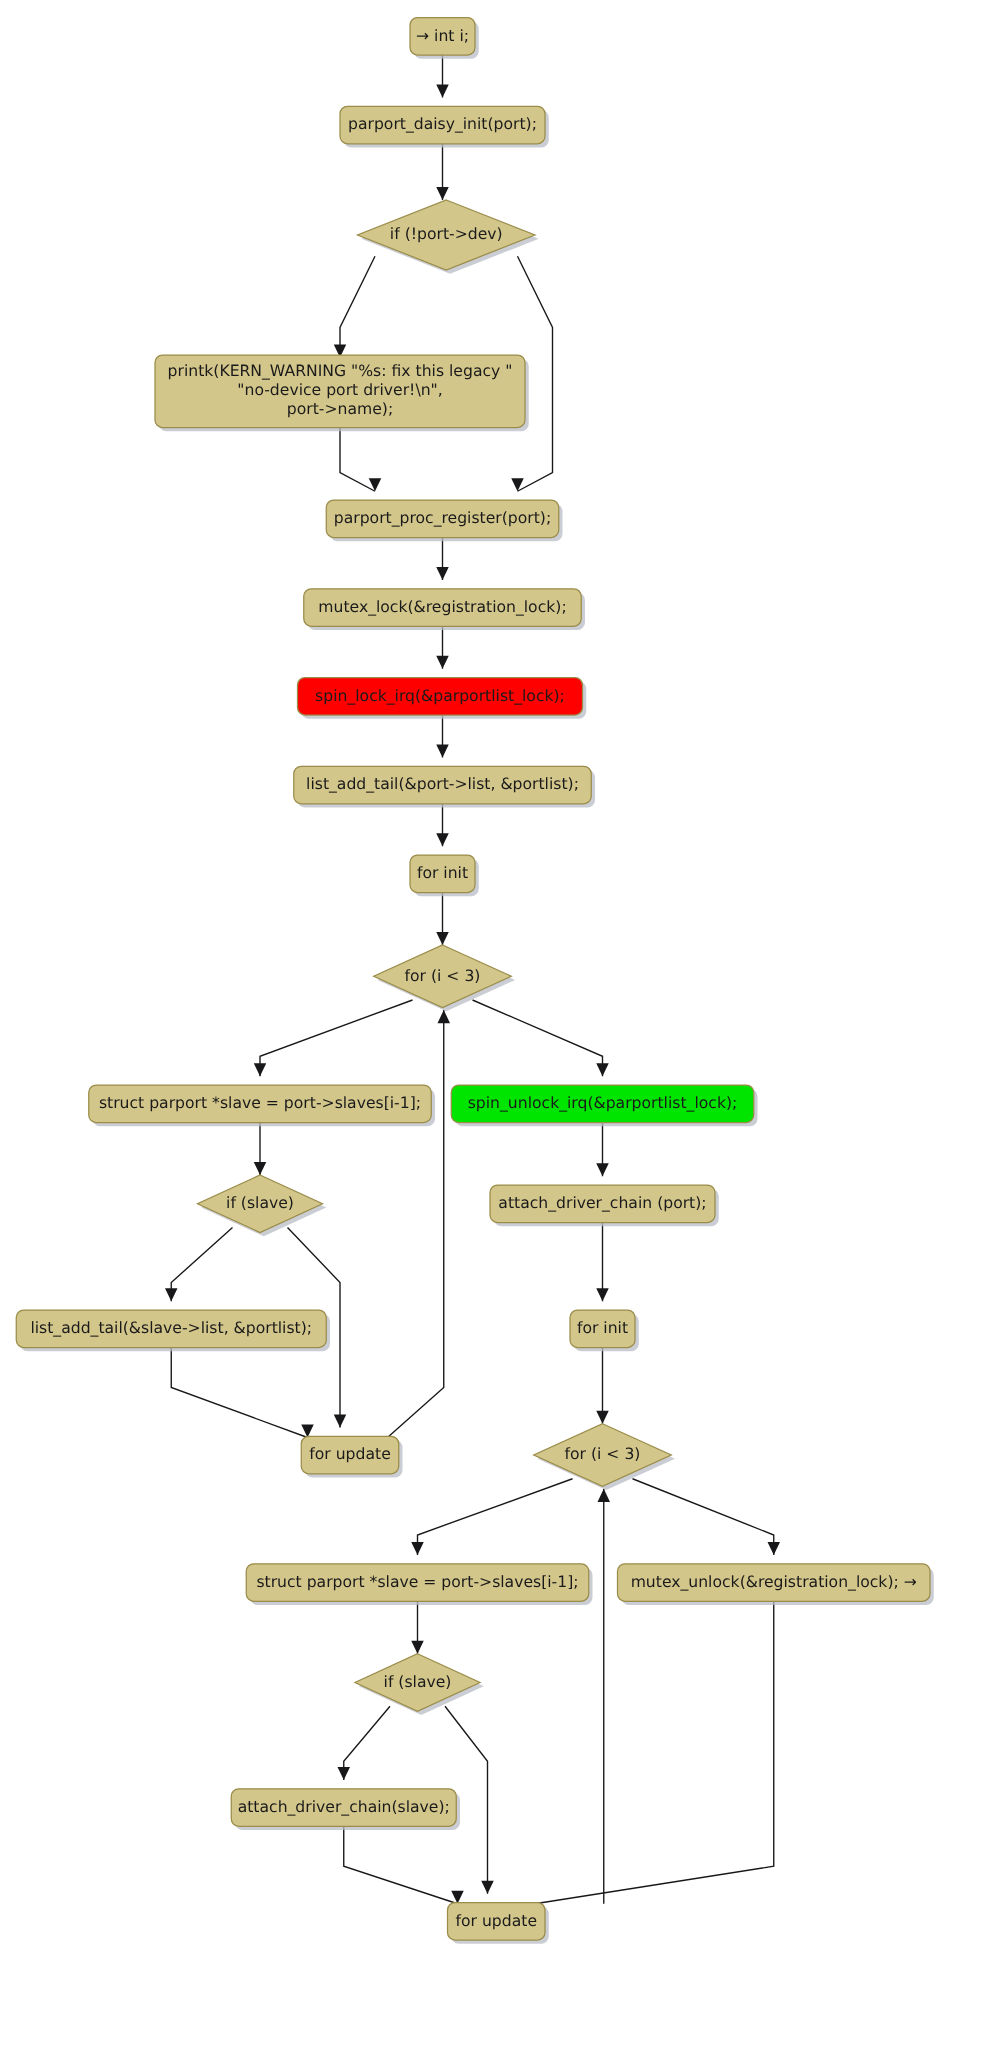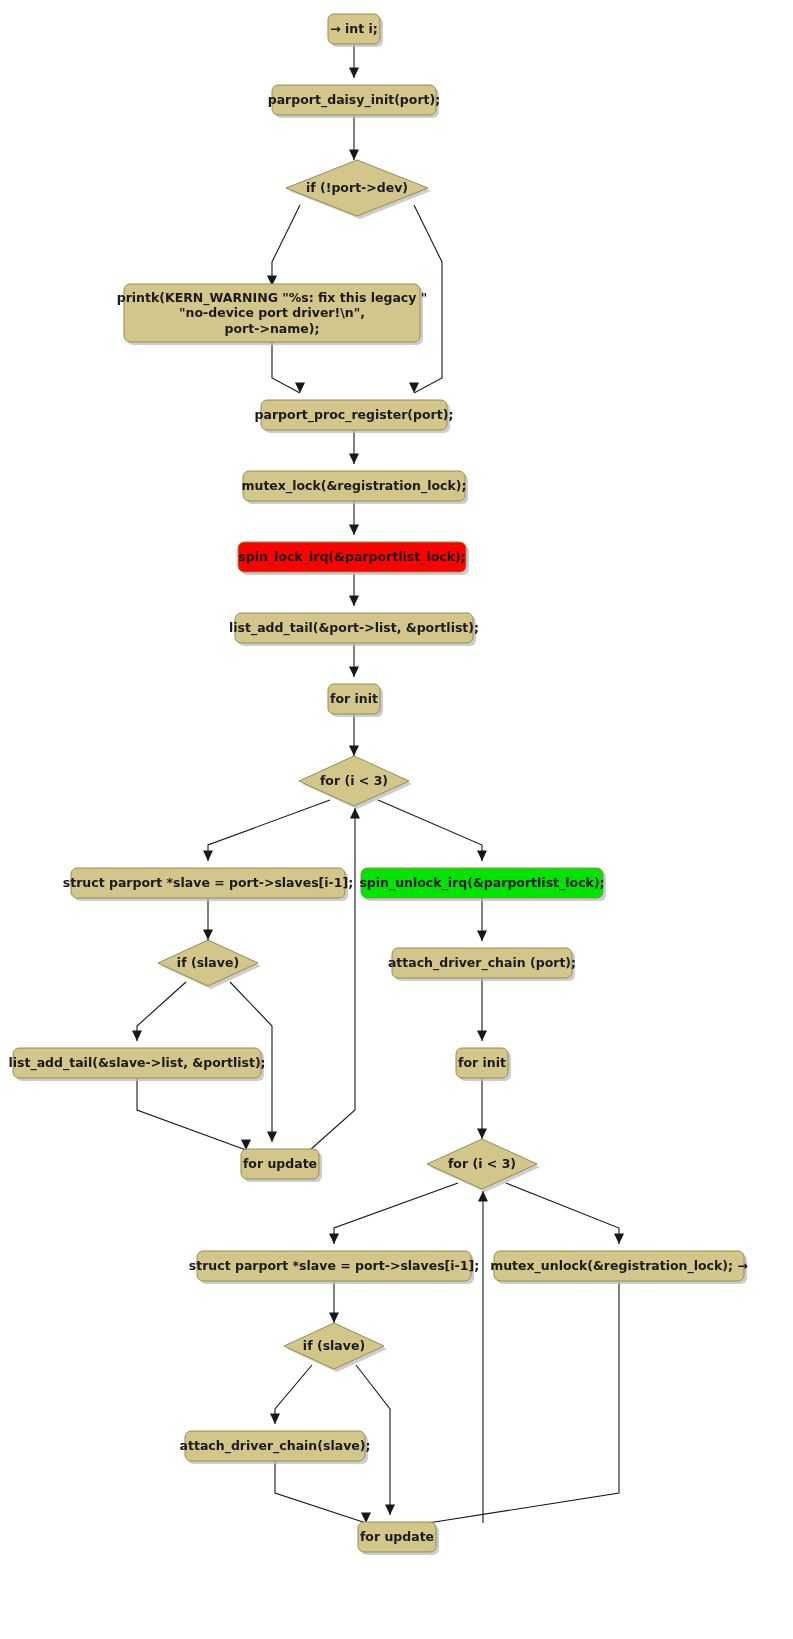--- a/index.html
+++ b/index.html
@@ -6,21 +6,20 @@
     margin: 0;
     padding: 0;
     background: #ffffff;
   }
   #canvas-wrap {
     position: relative;
     width: 793px;
     height: 1639px;
     background: #ffffff;
     font-family: "DejaVu Sans", sans-serif;
-    font-weight: bold;
   }
   svg.flow {
     position: absolute;
     top: 0; left: 0;
     width: 793px;
     height: 1639px;
     display: block;
   }
   .node-text {
     font-family: "DejaVu Sans", sans-serif;

